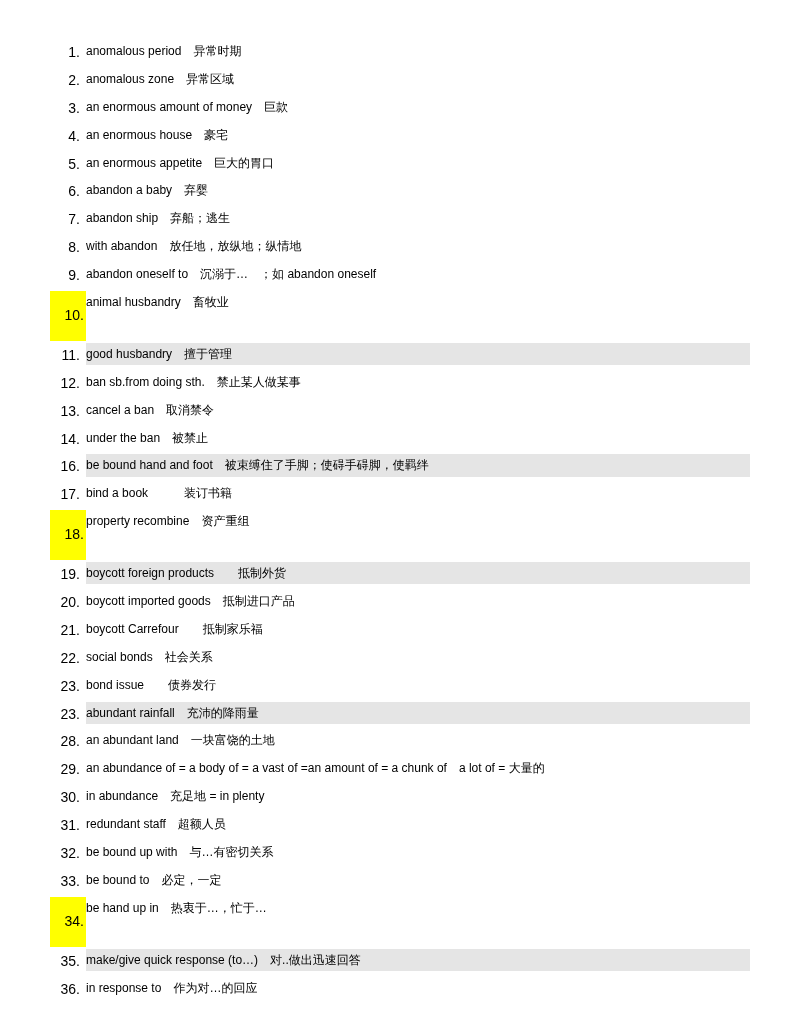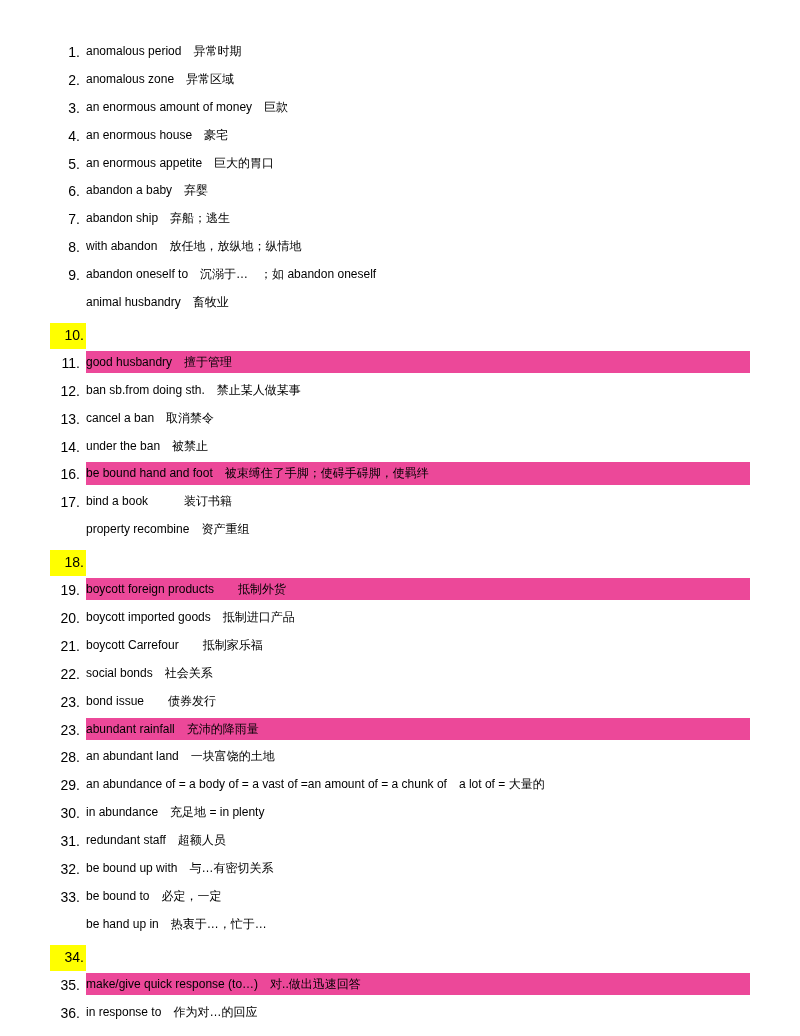--- a/index.html
+++ b/index.html
@@ -29,26 +29,25 @@
       padding-right: 6px;
       color: #000;
       font-size: 14px;
     }
     .item-content {
       flex: 1;
       font-size: 12px;
       color: #000;
     }
     .highlight-yellow {
-      background-color: #ec4899;
+      background-color: #e5e5e5;
     }
     .highlight-number {
       background-color: #ffff00;
-      padding: 0 2px;
-      margin-top: 32px;
+      padding: 12px 2px;
     }
   </style>
 </head>
 <body>
 
 <ol class="item-list">
 <li class="list-item">
       <span class="item-number">1.</span>
       <span class="item-content">anomalous period　异常时期</span>
     </li>

